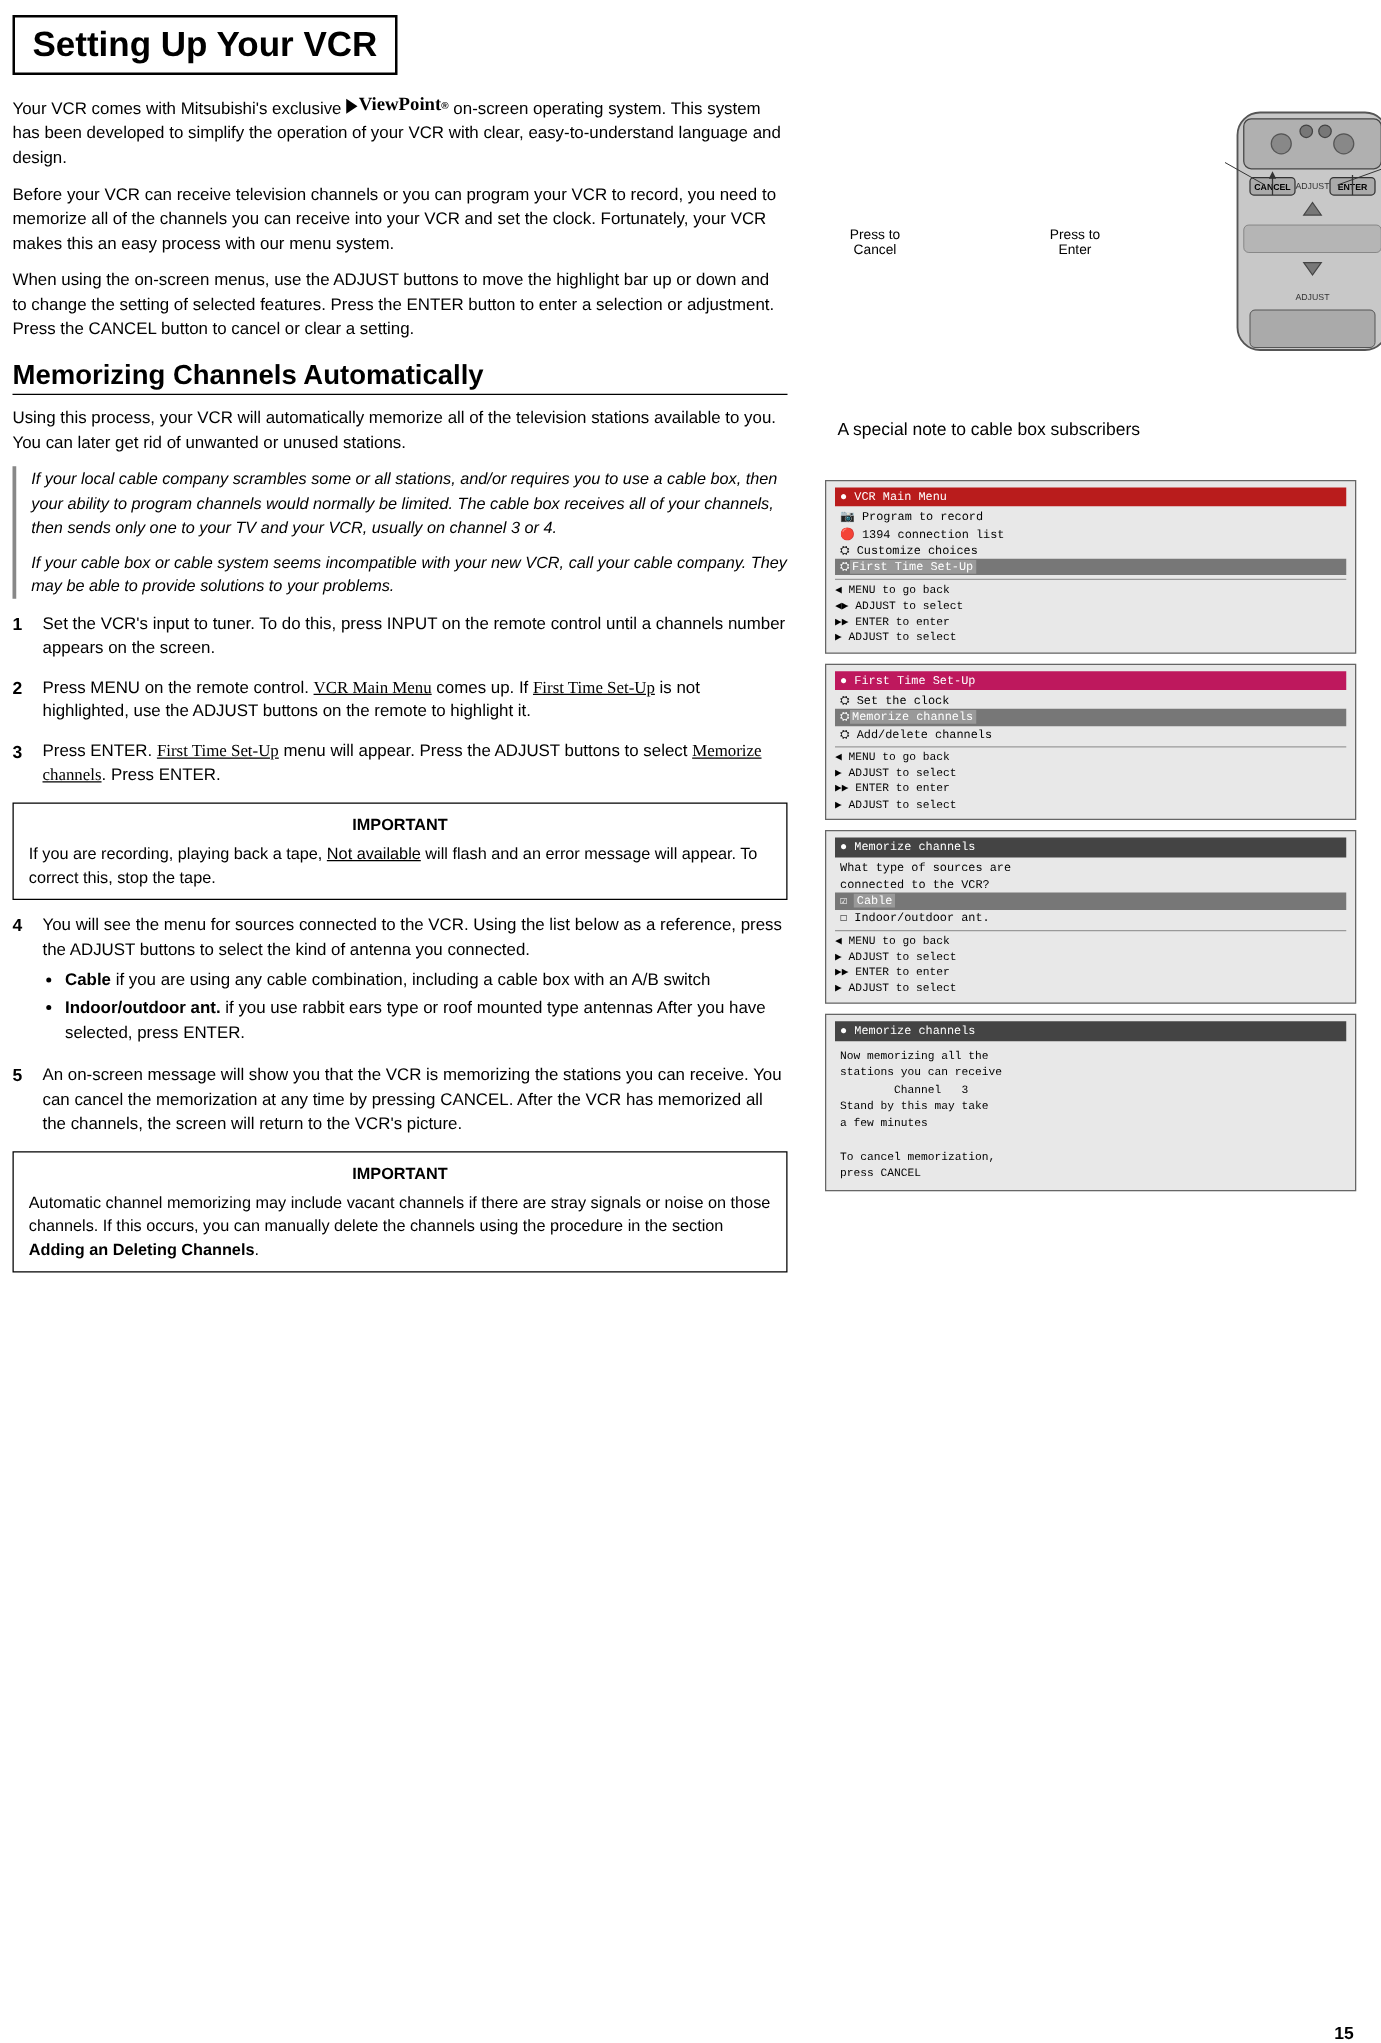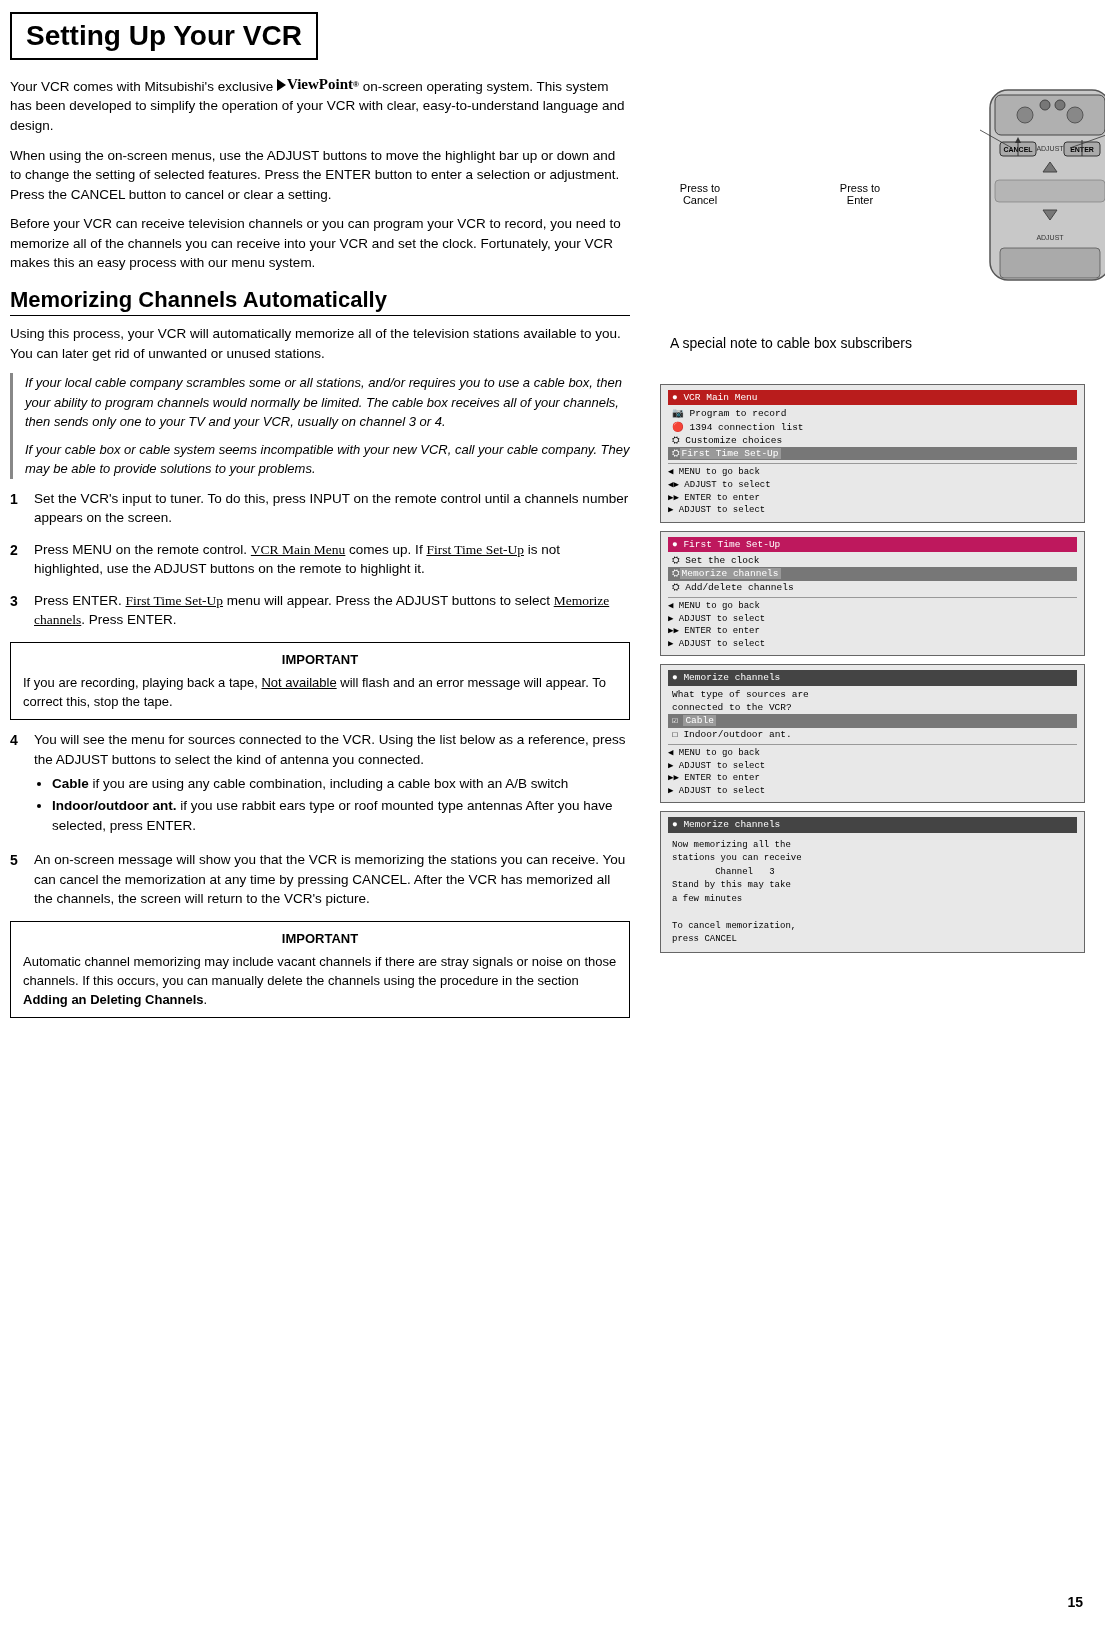--- a/index.html
+++ b/index.html
@@ -164,22 +164,22 @@
     <div class="intro-section">
       <p>
         Your VCR comes with Mitsubishi's exclusive
         <span class="viewpoint-logo">
           <span class="play-triangle"></span>
             <span style="font-weight:bold;font-size:15px;font-family:serif;">ViewPoint</span>
             <span class="reg">®</span>
         </span>
         on-screen operating system.  This system has been developed to simplify the operation of your VCR with clear, easy-to-understand language and design.
       </p>
+      <p>Before your VCR can receive television channels or you can program your VCR to record, you need to memorize all of the channels you can receive into your VCR and set the clock.  Fortunately, your VCR makes this an easy process with our menu system.</p>
       <p>When using the on-screen menus, use the ADJUST buttons to move the highlight bar up or down and to change the setting of selected features.  Press the ENTER button to enter a selection or adjustment.  Press the CANCEL button to cancel or clear a setting.</p>
-      <p>Before your VCR can receive television channels or you can program your VCR to record, you need to memorize all of the channels you can receive into your VCR and set the clock.  Fortunately, your VCR makes this an easy process with our menu system.</p>
     </div>
 
     <div class="section-heading">Memorizing Channels Automatically</div>
 
     <div class="subsection-text">Using this process, your VCR will automatically memorize all of the television stations available to you.  You can later get rid of unwanted or unused stations.</div>
 
     <div class="cable-note">
       <p>If your local cable company scrambles some or all stations, and/or requires you to use a cable box, then your ability to program channels would normally be limited.  The cable box receives all of your channels, then sends only one to your TV and your VCR, usually on channel 3 or 4.</p>
       <p>If your cable box or cable system seems incompatible with your new VCR, call your cable company.  They may be able to provide solutions to your problems.</p>
     </div>
@@ -369,15 +369,15 @@
 a few minutes
 
 To cancel memorization,
 press CANCEL</pre>
         </div>
       </div>
     </div>
   </div>
 </div>
 
-<div style="position: absolute; bottom: 24px; right: 22px; font-size: 14px; font-weight: bold;">
+<div style="position: absolute; bottom: 0; right: 22px; font-size: 14px; font-weight: bold;">
   <span>15</span>
 </div>
 
 </body></html>

